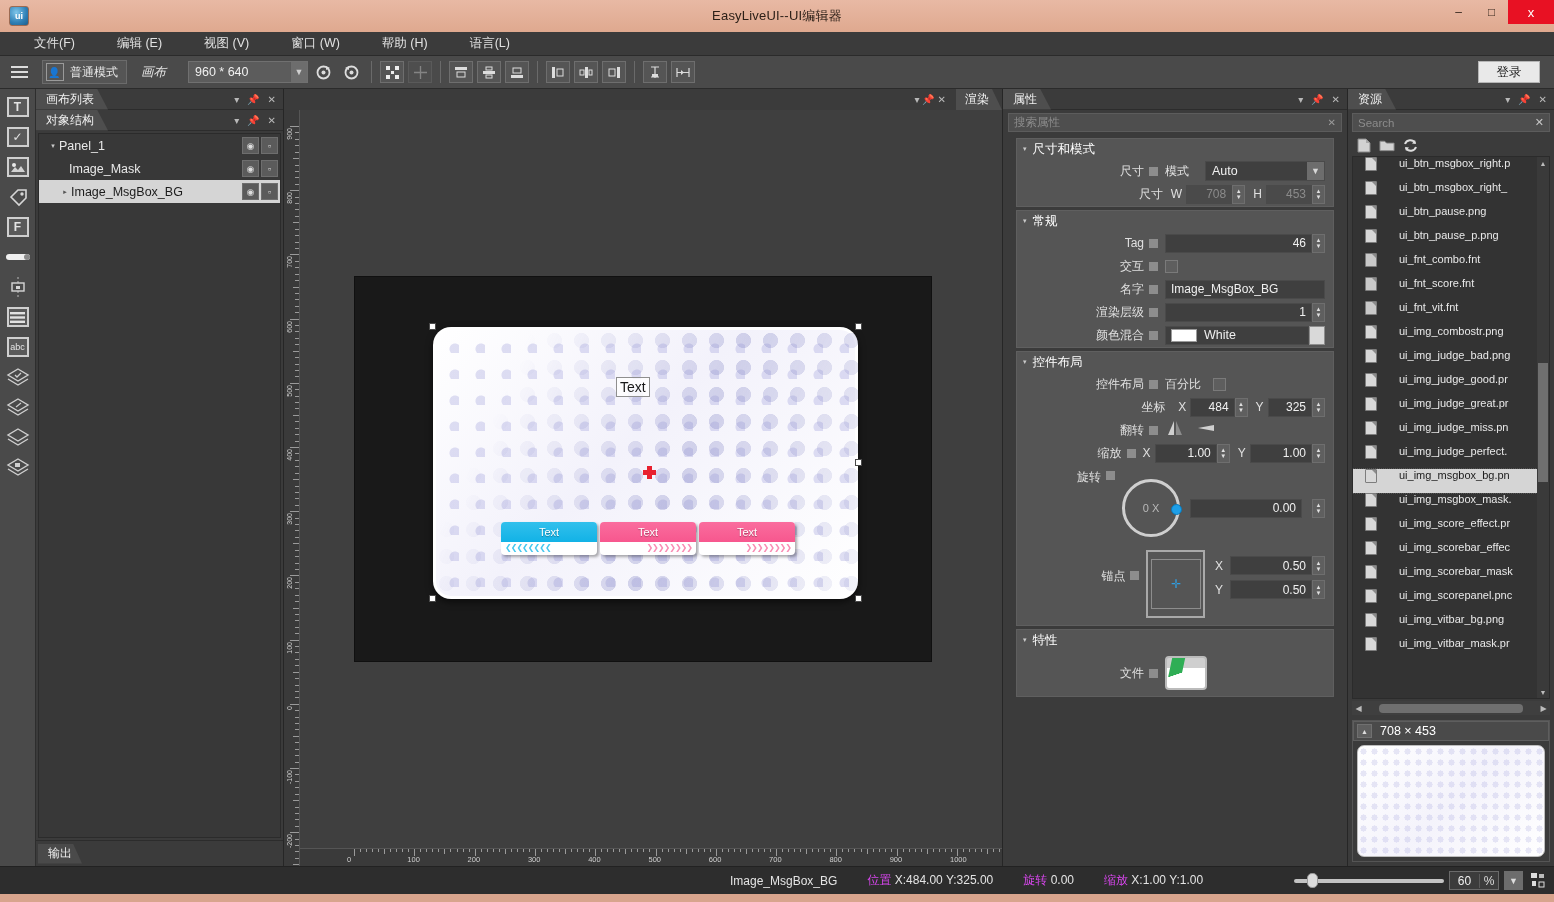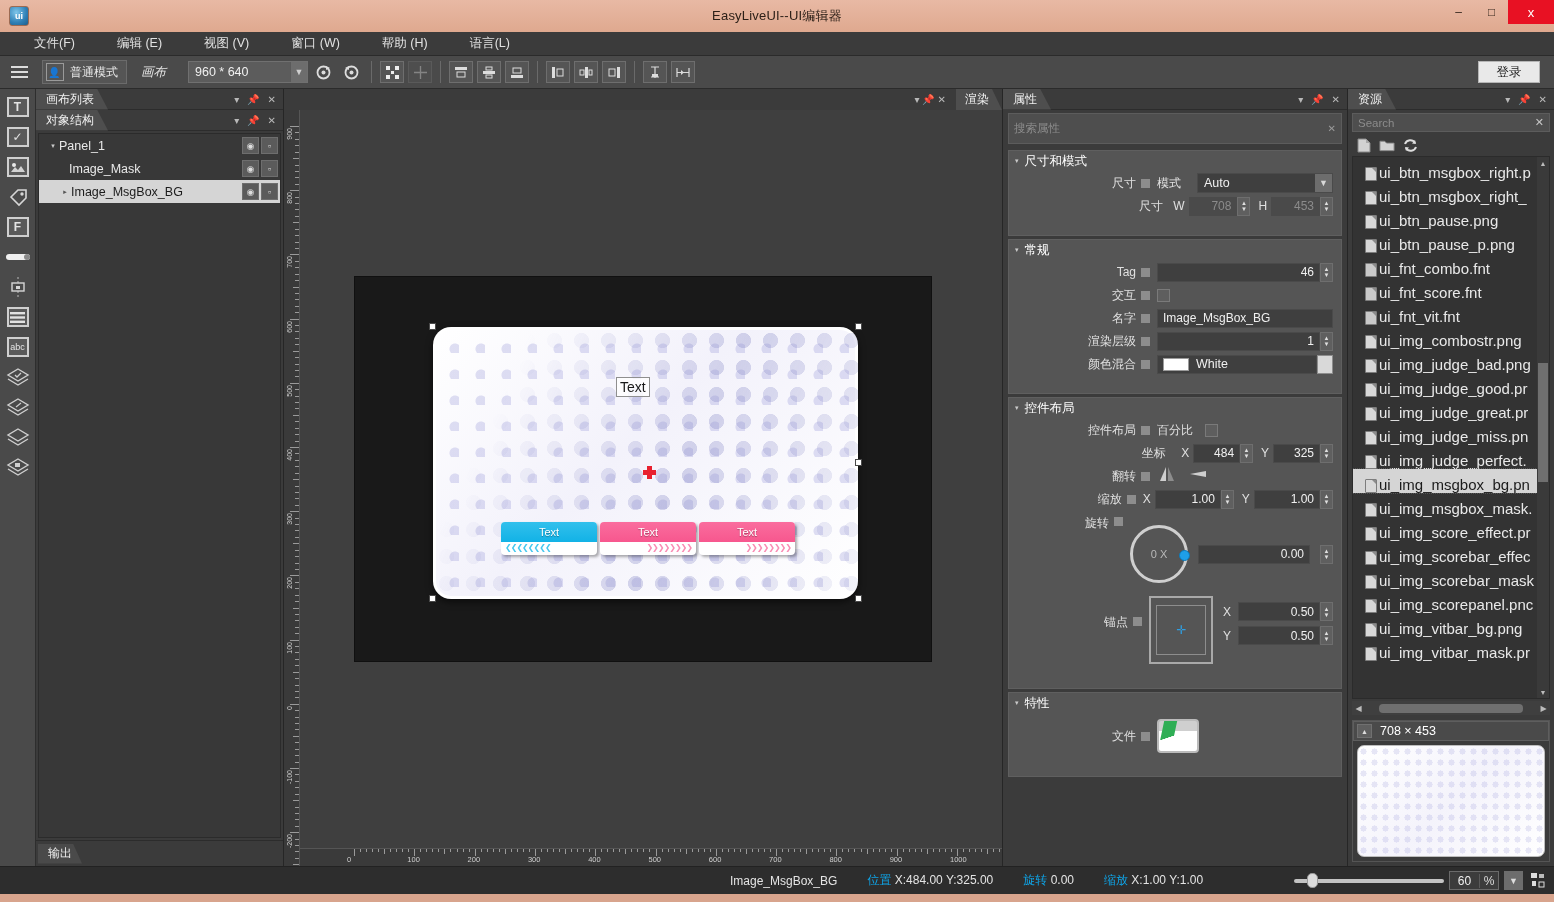--- a/index.html
+++ b/index.html
@@ -248,27 +248,27 @@
 
   
   .props {
     width: 345px; flex: 0 0 345px; background: #3b3b3b; display: flex; flex-direction: column;
     border-left: 1px solid #262626;
   }
   .type-row { height: 22px; display: flex; align-items: center; padding-left: 6px;
     font-size: 13px; color: #e8e8e8; background: #404040; }
   .type-row b { font-weight: normal; color: #fff; margin-left: 7px; }
   .search-prop {
-    margin: 3px 5px; height: 31px; background: #4e4e4e; border: 1px solid #5c5c5c;
+    margin: 3px 5px; height: 19px; background: #4e4e4e; border: 1px solid #5c5c5c;
     display: flex; align-items: center; font-size: 11.5px; color: #8c8c8c; padding-left: 5px;
   }
   .search-prop .x { margin-left: auto; margin-right: 5px; color: #9a9a9a; font-size: 10px; }
   .props-scroll { flex: 1; overflow: hidden; position: relative; }
   .group {
-    margin: 3px 5px; background: #555555; border: 1px solid #5f5f5f; padding-bottom: 17px;
+    margin: 3px 13px; background: #555555; border: 1px solid #5f5f5f; padding-bottom: 0;
   }
   .group-title {
     height: 20px; display: flex; align-items: center; font-size: 12.5px; color: #fff;
     padding-left: 6px; gap: 6px;
   }
   .group-title .tri { font-size: 7px; color: #cacaca; }
   .prow { display: flex; align-items: center; height: 22px; margin: 1px 8px 1px 0; }
   .plabel {
     width: 132px; text-align: right; font-size: 12px; color: #e0e0e0; padding-right: 5px;
     white-space: nowrap;
@@ -341,22 +341,22 @@
   }
   .res-search {
     margin: 3px 4px 2px 4px; height: 19px; background: #4e4e4e; border: 1px solid #5c5c5c;
     display: flex; align-items: center; font-size: 11.5px; color: #8c8c8c; padding-left: 5px;
   }
   .res-search .x { margin-left: auto; margin-right: 5px; color: #c7c7c7; font-size: 11px; }
   .res-tools { height: 22px; display: flex; align-items: center; gap: 7px; padding-left: 8px; }
   .res-tools .ri { width: 16px; height: 15px; color: #d8d8d8; font-size: 12px;
     display: flex; align-items: center; justify-content: center; }
   .res-list { flex: 1; background: #333333; border: 1px solid #2b2b2b; margin: 0 4px; overflow: hidden; position: relative; }
-  .res-row { height: 24px; display: flex; align-items: flex-end; padding-left: 12px; gap: 2px;
-    font-size: 15px; color: #e9e9e9; white-space: nowrap; }
+  .res-row { height: 24px; display: flex; align-items: flex-start; padding-left: 12px; gap: 22px;
+    font-size: 11px; color: #e9e9e9; white-space: nowrap; }
   .res-row.selected { background: #d5d5d5; color: #1b1b1b; outline: 1px dotted #555; }
   .file-ico {
     width: 12px; height: 14px; background: #d8d8d8; border: 1px solid #7d7d7d; flex: 0 0 12px;
     position: relative; border-radius: 1px;
   }
   .file-ico.fnt { background: #c9c9c9; }
   .file-ico:after {
     content:""; position: absolute; right: 0; top: 0; border-top: 4px solid #8b8b8b;
     border-left: 4px solid transparent;
   }
@@ -385,21 +385,21 @@
       radial-gradient(circle, rgba(150,150,215,.22) 38%, transparent 41%) 0 0/11px 11px,
       linear-gradient(135deg,#ffffff 0%, #f4f3fb 50%, #ffffff 100%);
   }
 
   
   .statusbar {
     height: 28px; flex: 0 0 28px; background: #2d2d2d; display: flex; align-items: center;
     border-top: 1px solid #222; padding-right: 6px;
   }
   .st-item { font-size: 12px; color: #e4e4e4; margin-left: 30px; white-space: nowrap; }
-  .st-item b { font-weight: normal; color: #0ea5e9; }
+  .st-item b { font-weight: normal; color: #d946ef; }
   .zoomwrap { margin-left: auto; display: flex; align-items: center; gap: 5px; }
   .zslider { width: 150px; height: 18px; position: relative; display: flex; align-items: center; }
   .zslider .ztrack { height: 4px; background: #c3c3c3; width: 100%; border-radius: 2px; }
   .zslider .zknob {
     position: absolute; left: 13px; width: 11px; height: 15px; border-radius: 5px;
     background: #dcdcdc; border: 1px solid #999;
   }
   .zbox {
     width: 50px; height: 19px; background: #3c3c3c; border: 1px solid #6a6a6a;
     display: flex; align-items: center; font-size: 12px; color: #f0f0f0;

